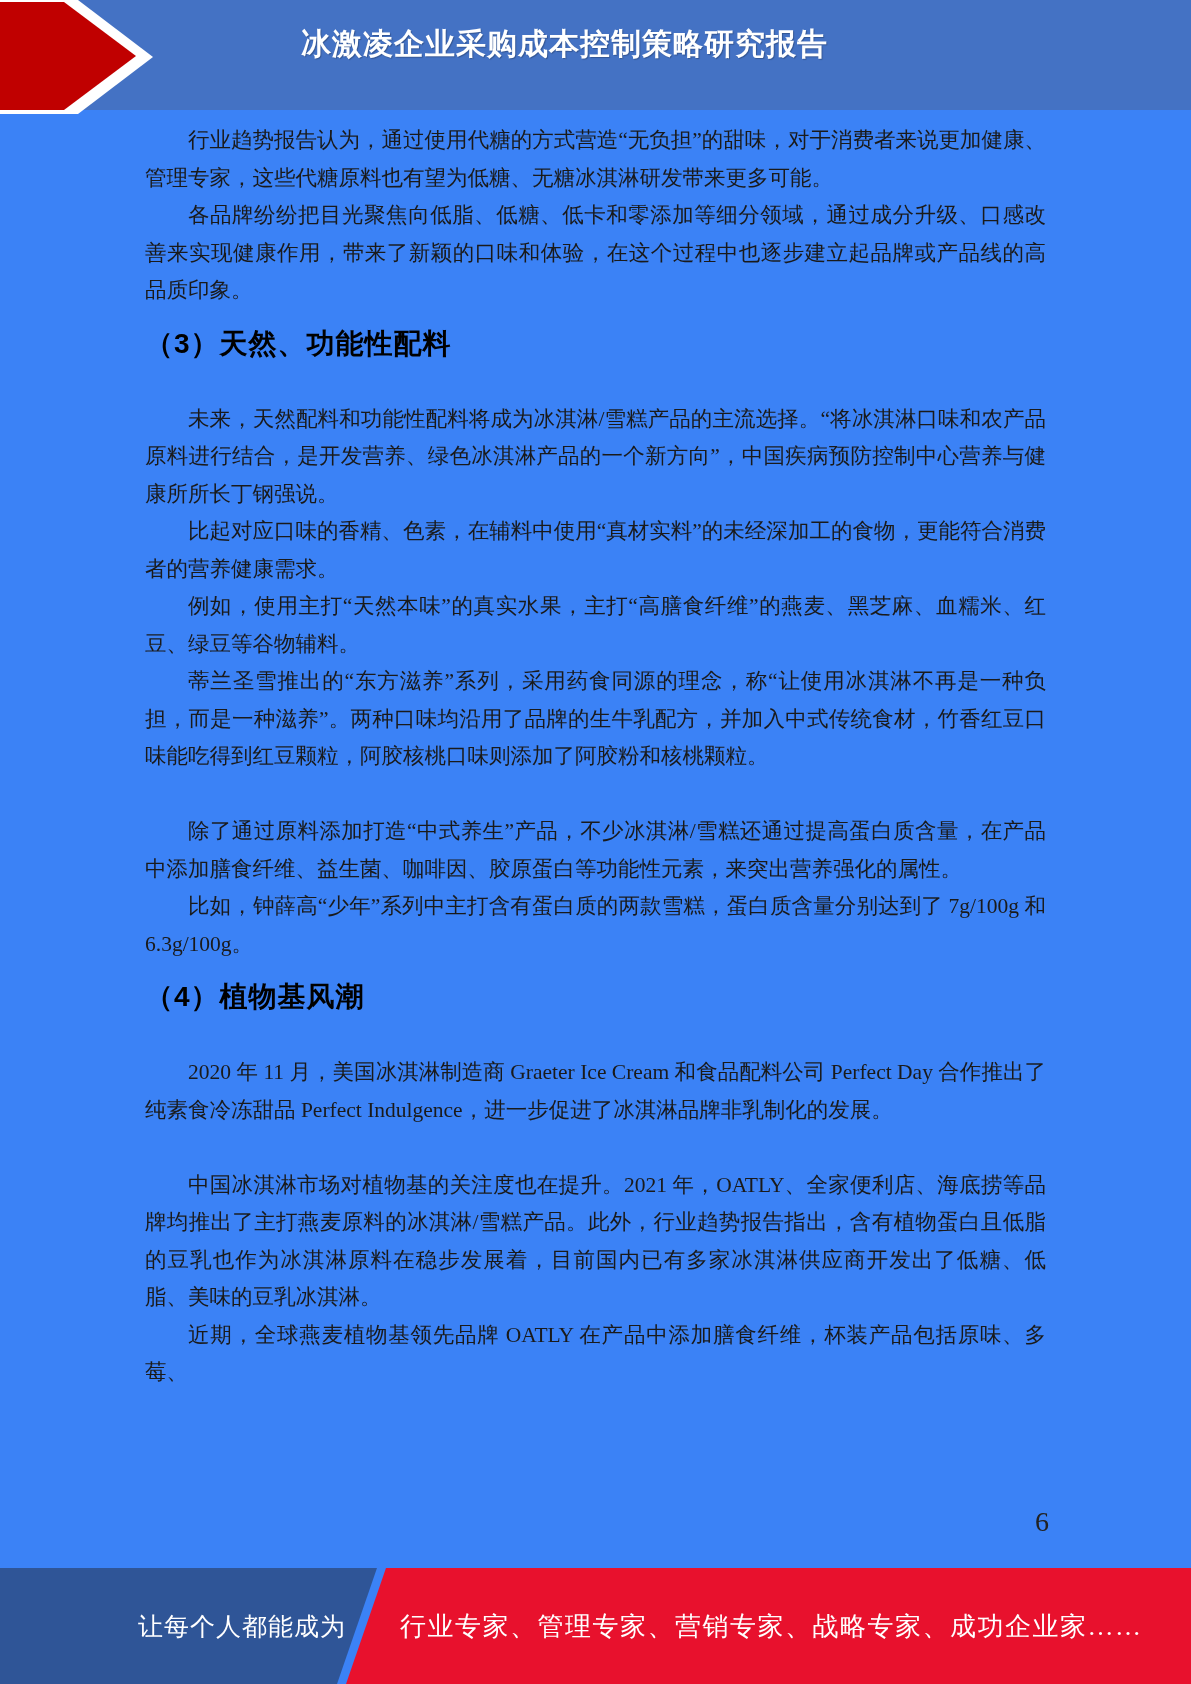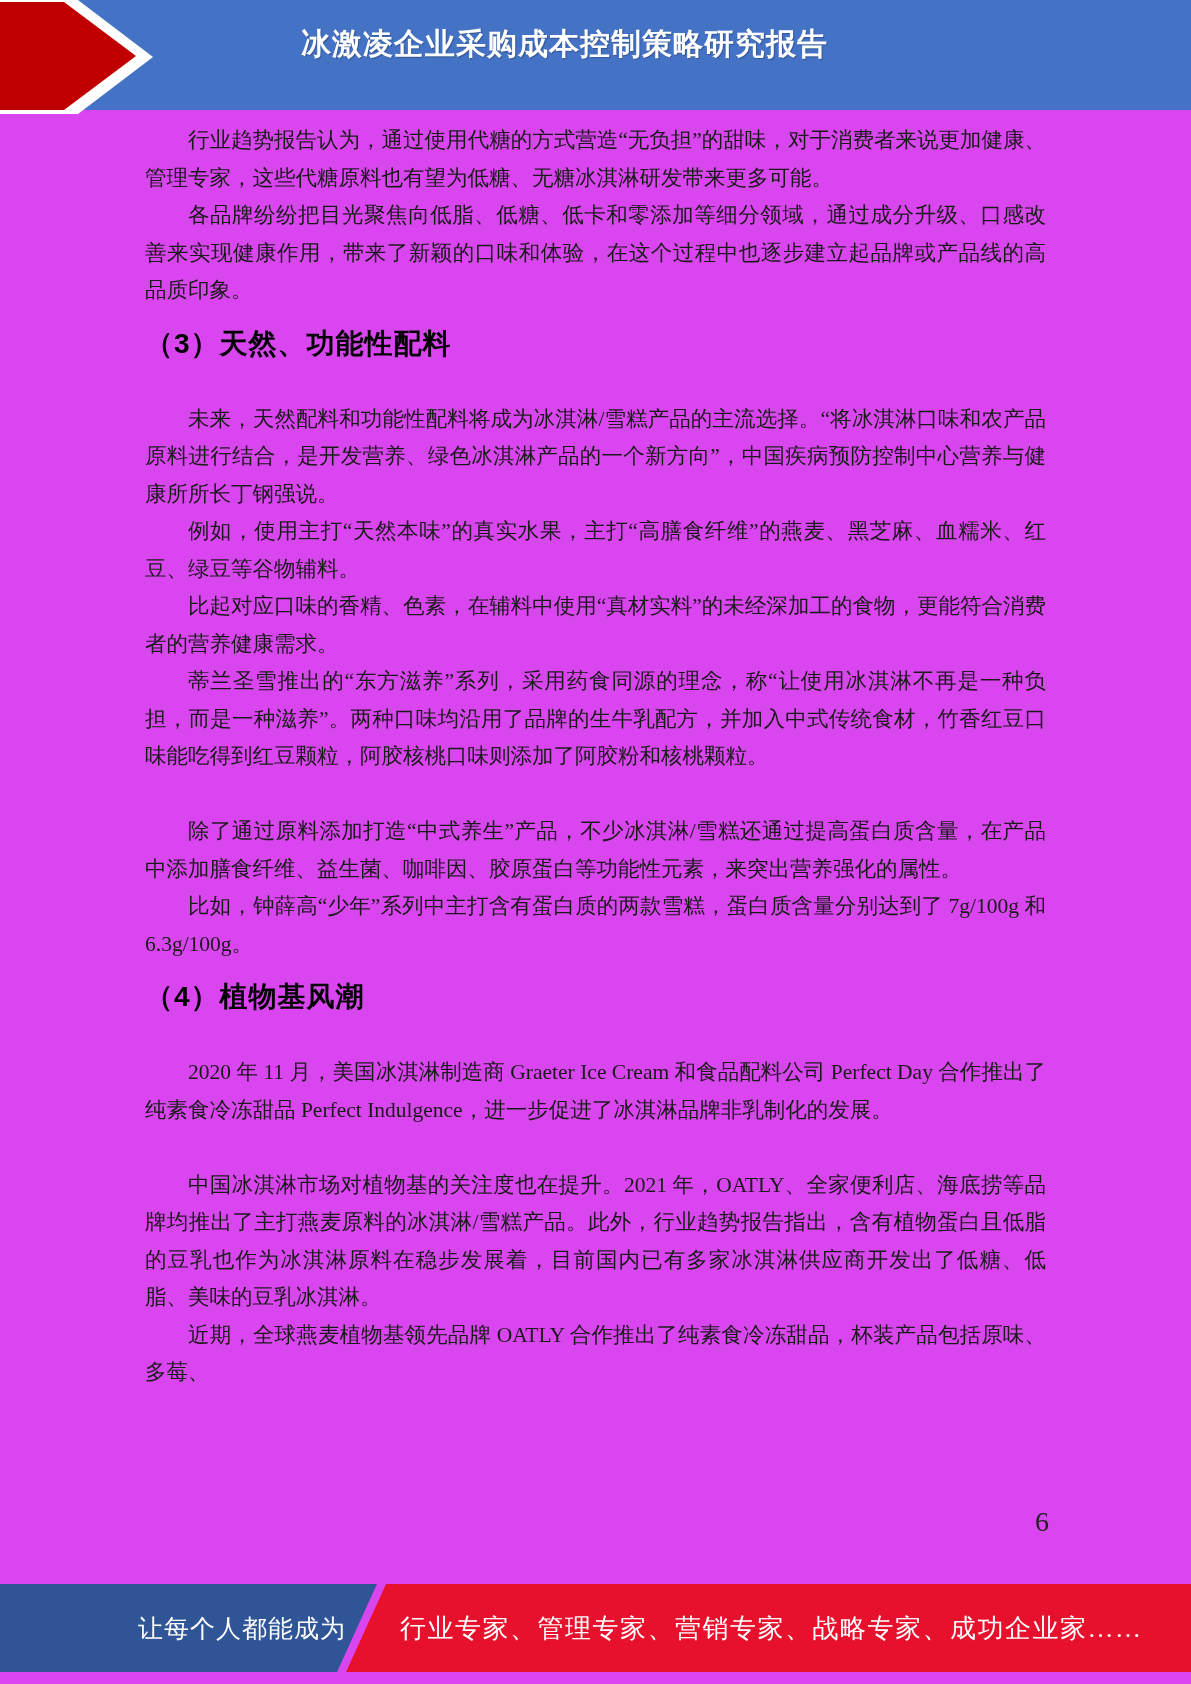--- a/index.html
+++ b/index.html
@@ -8,21 +8,21 @@
     --footer-blue:#2F5597;
     --footer-red:#E8112D;
     --text-color:#1a1a1a;
   }
   *{box-sizing:border-box;}
   html,body{margin:0;padding:0;background:#ffffff;}
   .page{
     position:relative;
     width:1191px;height:1684px;
     margin:0 auto;
-    background:#d946ef;
+    background:#3b82f6;
     overflow:hidden;
     font-family:"Liberation Serif","DejaVu Serif",serif;
   }
 
   
   .banner{
     position:absolute;top:0;left:0;width:100%;height:110px;
     background:var(--banner-blue);
   }
   .arrow-white{
@@ -72,21 +72,21 @@
 
   
   .page-number{
     position:absolute;right:142px;top:1506px;
     font-size:28px;
     color:#222222;
   }
 
   
   .footer{
-    position:absolute;left:0;bottom:12px;width:100%;height:88px;text-align:right;
+    position:absolute;left:0;bottom:0;width:100%;height:116px;text-align:right;
   }
   .footer-blue{
     position:absolute;top:0;left:0;width:100%;height:100%;
     background:var(--footer-blue);
     clip-path:polygon(0 0,377px 0,337px 100%,0 100%);
   }
   .footer-red{
     position:absolute;top:0;left:0;width:100%;height:100%;
     background:var(--footer-red);
     clip-path:polygon(386px 0,100% 0,100% 100%,346px 100%);
@@ -117,37 +117,37 @@
     <div class="banner-title">冰激凌企业采购成本控制策略研究报告</div>
   </div>
 
   <div class="body-text">
     <p class="body-p">行业趋势报告认为，通过使用代糖的方式营造“无负担”的甜味，对于消费者来说更加健康、管理专家，这些代糖原料也有望为低糖、无糖冰淇淋研发带来更多可能。</p>
     <p class="body-p">各品牌纷纷把目光聚焦向低脂、低糖、低卡和零添加等细分领域，通过成分升级、口感改善来实现健康作用，带来了新颖的口味和体验，在这个过程中也逐步建立起品牌或产品线的高品质印象。</p>
 
     <div class="sec-heading">（3）天然、功能性配料</div>
 
     <p class="body-p">未来，天然配料和功能性配料将成为冰淇淋/雪糕产品的主流选择。“将冰淇淋口味和农产品原料进行结合，是开发营养、绿色冰淇淋产品的一个新方向”，中国疾病预防控制中心营养与健康所所长丁钢强说。</p>
+    <p class="body-p">比起对应口味的香精、色素，在辅料中使用“真材实料”的未经深加工的食物，更能符合消费者的营养健康需求。</p>
     <p class="body-p">例如，使用主打“天然本味”的真实水果，主打“高膳食纤维”的燕麦、黑芝麻、血糯米、红豆、绿豆等谷物辅料。</p>
-    <p class="body-p">比起对应口味的香精、色素，在辅料中使用“真材实料”的未经深加工的食物，更能符合消费者的营养健康需求。</p>
     <p class="body-p">蒂兰圣雪推出的“东方滋养”系列，采用药食同源的理念，称“让使用冰淇淋不再是一种负担，而是一种滋养”。两种口味均沿用了品牌的生牛乳配方，并加入中式传统食材，竹香红豆口味能吃得到红豆颗粒，阿胶核桃口味则添加了阿胶粉和核桃颗粒。</p>
 
     <div class="blank-line"></div>
 
     <p class="body-p">除了通过原料添加打造“中式养生”产品，不少冰淇淋/雪糕还通过提高蛋白质含量，在产品中添加膳食纤维、益生菌、咖啡因、胶原蛋白等功能性元素，来突出营养强化的属性。</p>
     <p class="body-p">比如，钟薛高“少年”系列中主打含有蛋白质的两款雪糕，蛋白质含量分别达到了 7g/100g 和 6.3g/100g。</p>
 
     <div class="sec-heading">（4）植物基风潮</div>
 
     <p class="body-p">2020 年 11 月，美国冰淇淋制造商 Graeter Ice Cream 和食品配料公司 Perfect Day 合作推出了纯素食冷冻甜品 Perfect Indulgence，进一步促进了冰淇淋品牌非乳制化的发展。</p>
 
     <div class="blank-line"></div>
 
     <p class="body-p">中国冰淇淋市场对植物基的关注度也在提升。2021 年，OATLY、全家便利店、海底捞等品牌均推出了主打燕麦原料的冰淇淋/雪糕产品。此外，行业趋势报告指出，含有植物蛋白且低脂的豆乳也作为冰淇淋原料在稳步发展着，目前国内已有多家冰淇淋供应商开发出了低糖、低脂、美味的豆乳冰淇淋。</p>
-    <p class="body-p">近期，全球燕麦植物基领先品牌 OATLY 合作推出了纯素食冷冻甜品，杯装产品包括原味、多莓、</p>
+    <p class="body-p">近期，全球燕麦植物基领先品牌 OATLY 在产品中添加膳食纤维，杯装产品包括原味、多莓、</p>
   </div>
 
   <div class="page-number">6</div>
 
   <div class="footer">
     <div class="footer-blue"></div>
     <div class="footer-red"></div>
     <div class="footer-left">让每个人都能成为</div>
     <div class="footer-right">行业专家、管理专家、营销专家、战略专家、成功企业家……</div>
   </div>

